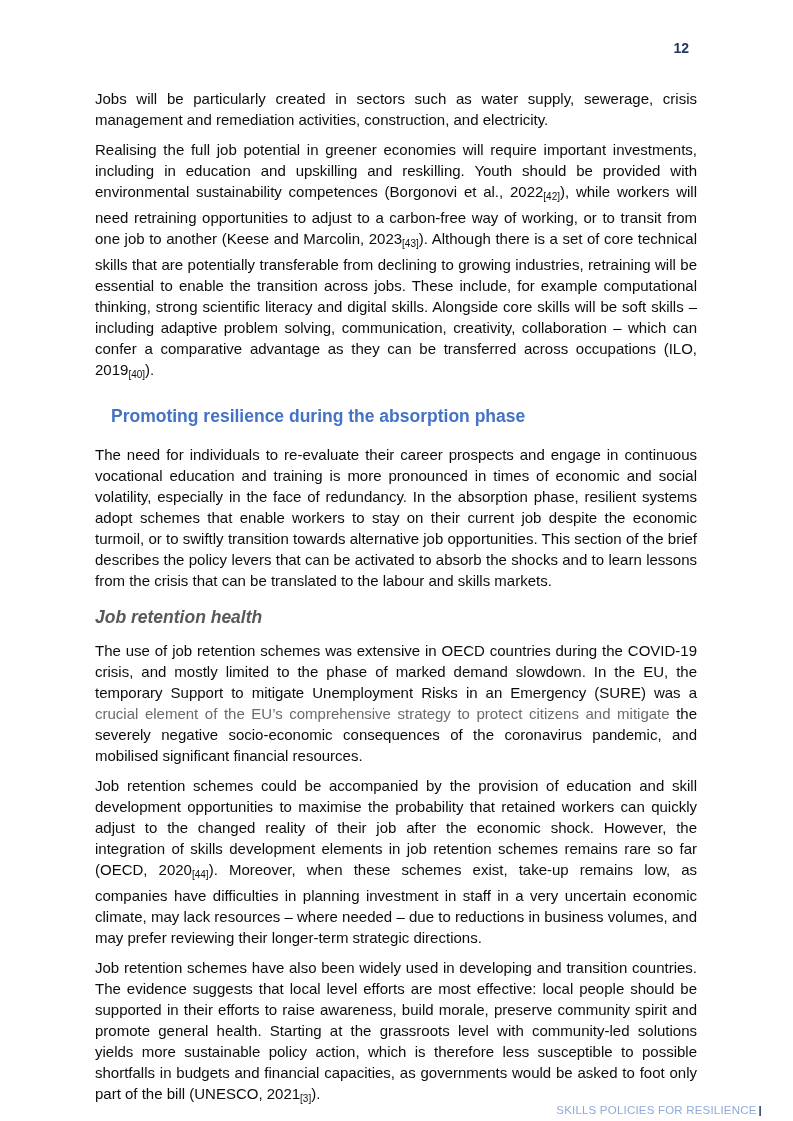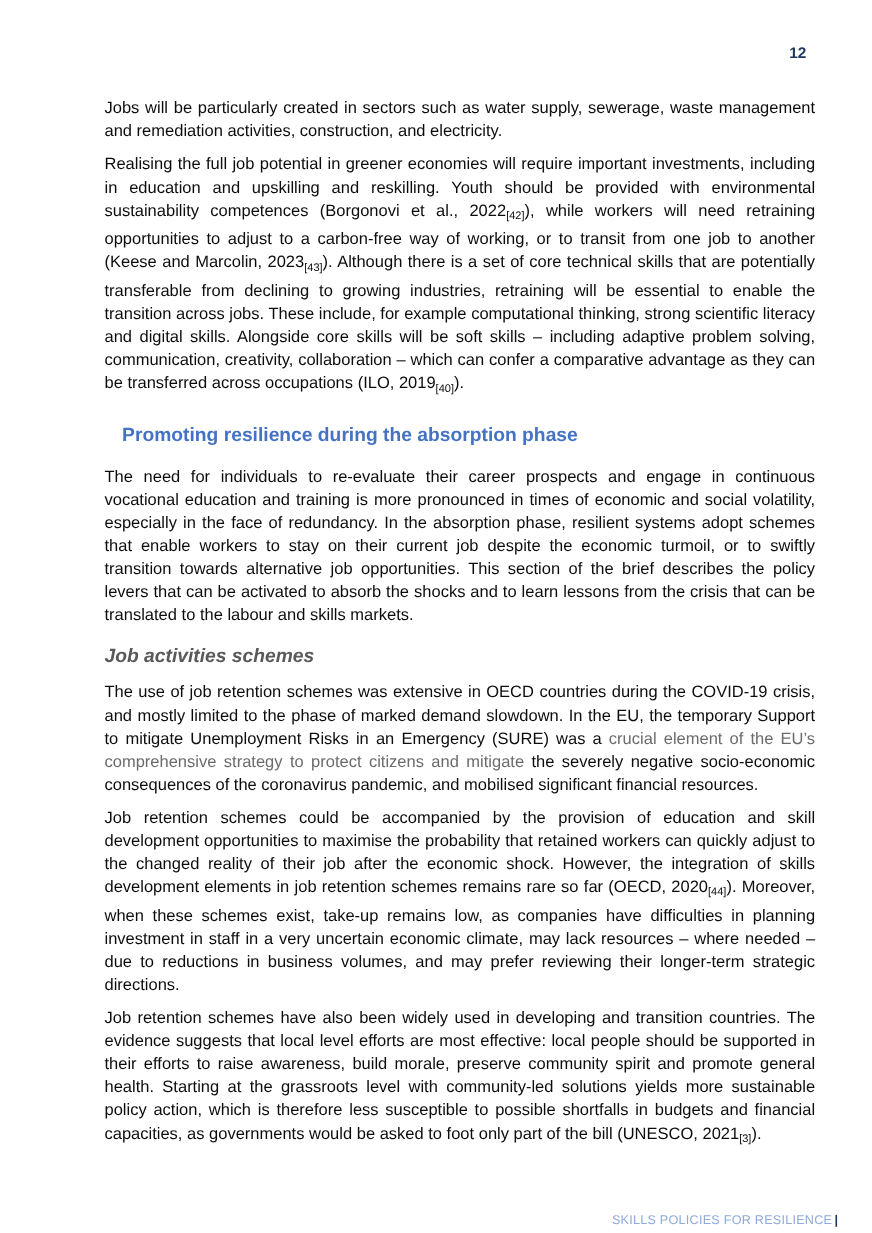--- a/index.html
+++ b/index.html
@@ -15,21 +15,21 @@
   body{
     background:#ffffff;
     font-family:"Liberation Sans","DejaVu Sans",sans-serif;
     color:var(--body-text);
     position:relative;
     overflow:hidden;
   }
   .page{
     position:absolute;
     inset:0;
-    padding:40px 52px 0 95px;
+    padding:40px 96px 0 95px;
   }
   .page-number{
     text-align:right;
     font-size:14px;
     font-weight:bold;
     color:var(--page-number-navy);
     margin-bottom:32px;
     padding-right:8px;
   }
   .doc-body p{
@@ -78,25 +78,25 @@
     margin-left:2px;
   }
 </style>
 </head>
 <body>
 
 <div class="page">
   <div class="page-number">12</div>
 
   <div class="doc-body">
-      <p><span>Jobs will be particularly created in sectors such as water supply, sewerage, waste management and remediation activities, construction, and electricity.</span></p>
+      <p><span>Jobs will be particularly created in sectors such as water supply, sewerage, crisis management and remediation activities, construction, and electricity.</span></p>
       <p><span>Realising the full job potential in greener economies will require important investments, including in education and upskilling and reskilling. Youth should be provided with environmental sustainability competences (Borgonovi et al., 2022</span><span class="ref">[42]</span><span>), while workers will need retraining opportunities to adjust to a carbon-free way of working, or to transit from one job to another (Keese and Marcolin, 2023</span><span class="ref">[43]</span><span>). Although there is a set of core technical skills that are potentially transferable from declining to growing industries, retraining will be essential to enable the transition across jobs. These include, for example computational thinking, strong scientific literacy and digital skills. Alongside core skills will be soft skills – including adaptive problem solving, communication, creativity, collaboration – which can confer a comparative advantage as they can be transferred across occupations (ILO, 2019</span><span class="ref">[40]</span><span>).</span></p>
       <h1>Promoting resilience during the absorption phase</h1>
       <p><span>The need for individuals to re-evaluate their career prospects and engage in continuous vocational education and training is more pronounced in times of economic and social volatility, especially in the face of redundancy. In the absorption phase, resilient systems adopt schemes that enable workers to stay on their current job despite the economic turmoil, or to swiftly transition towards alternative job opportunities. This section of the brief describes the policy levers that can be activated to absorb the shocks and to learn lessons from the crisis that can be translated to the labour and skills markets.</span></p>
-      <h2>Job activities schemes</h2>
+      <h2>Job retention health</h2>
       <p><span>The use of job retention schemes was extensive in OECD countries during the COVID-19 crisis, and mostly limited to the phase of marked demand slowdown. In the EU, the temporary Support to mitigate Unemployment Risks in an Emergency (SURE) was a </span><span class="gray">crucial element of the EU’s comprehensive strategy to protect citizens and mitigate</span><span> the severely negative socio-economic consequences of the coronavirus pandemic, and mobilised significant financial resources.</span></p>
       <p><span>Job retention schemes could be accompanied by the provision of education and skill development opportunities to maximise the probability that retained workers can quickly adjust to the changed reality of their job after the economic shock. However, the integration of skills development elements in job retention schemes remains rare so far (OECD, 2020</span><span class="ref">[44]</span><span>). Moreover, when these schemes exist, take-up remains low, as companies have difficulties in planning investment in staff in a very uncertain economic climate, may lack resources – where needed – due to reductions in business volumes, and may prefer reviewing their longer-term strategic directions.</span></p>
       <p><span>Job retention schemes have also been widely used in developing and transition countries. The evidence suggests that local level efforts are most effective: local people should be supported in their efforts to raise awareness, build morale, preserve community spirit and promote general health. Starting at the grassroots level with community-led solutions yields more sustainable policy action, which is therefore less susceptible to possible shortfalls in budgets and financial capacities, as governments would be asked to foot only part of the bill (UNESCO, 2021</span><span class="ref">[3]</span><span>).</span></p>
     </div>
 
   <div class="footer">
     <span class="footer-text">SKILLS POLICIES FOR RESILIENCE</span><span class="footer-sep">|</span>
   </div>
 </div>
 

